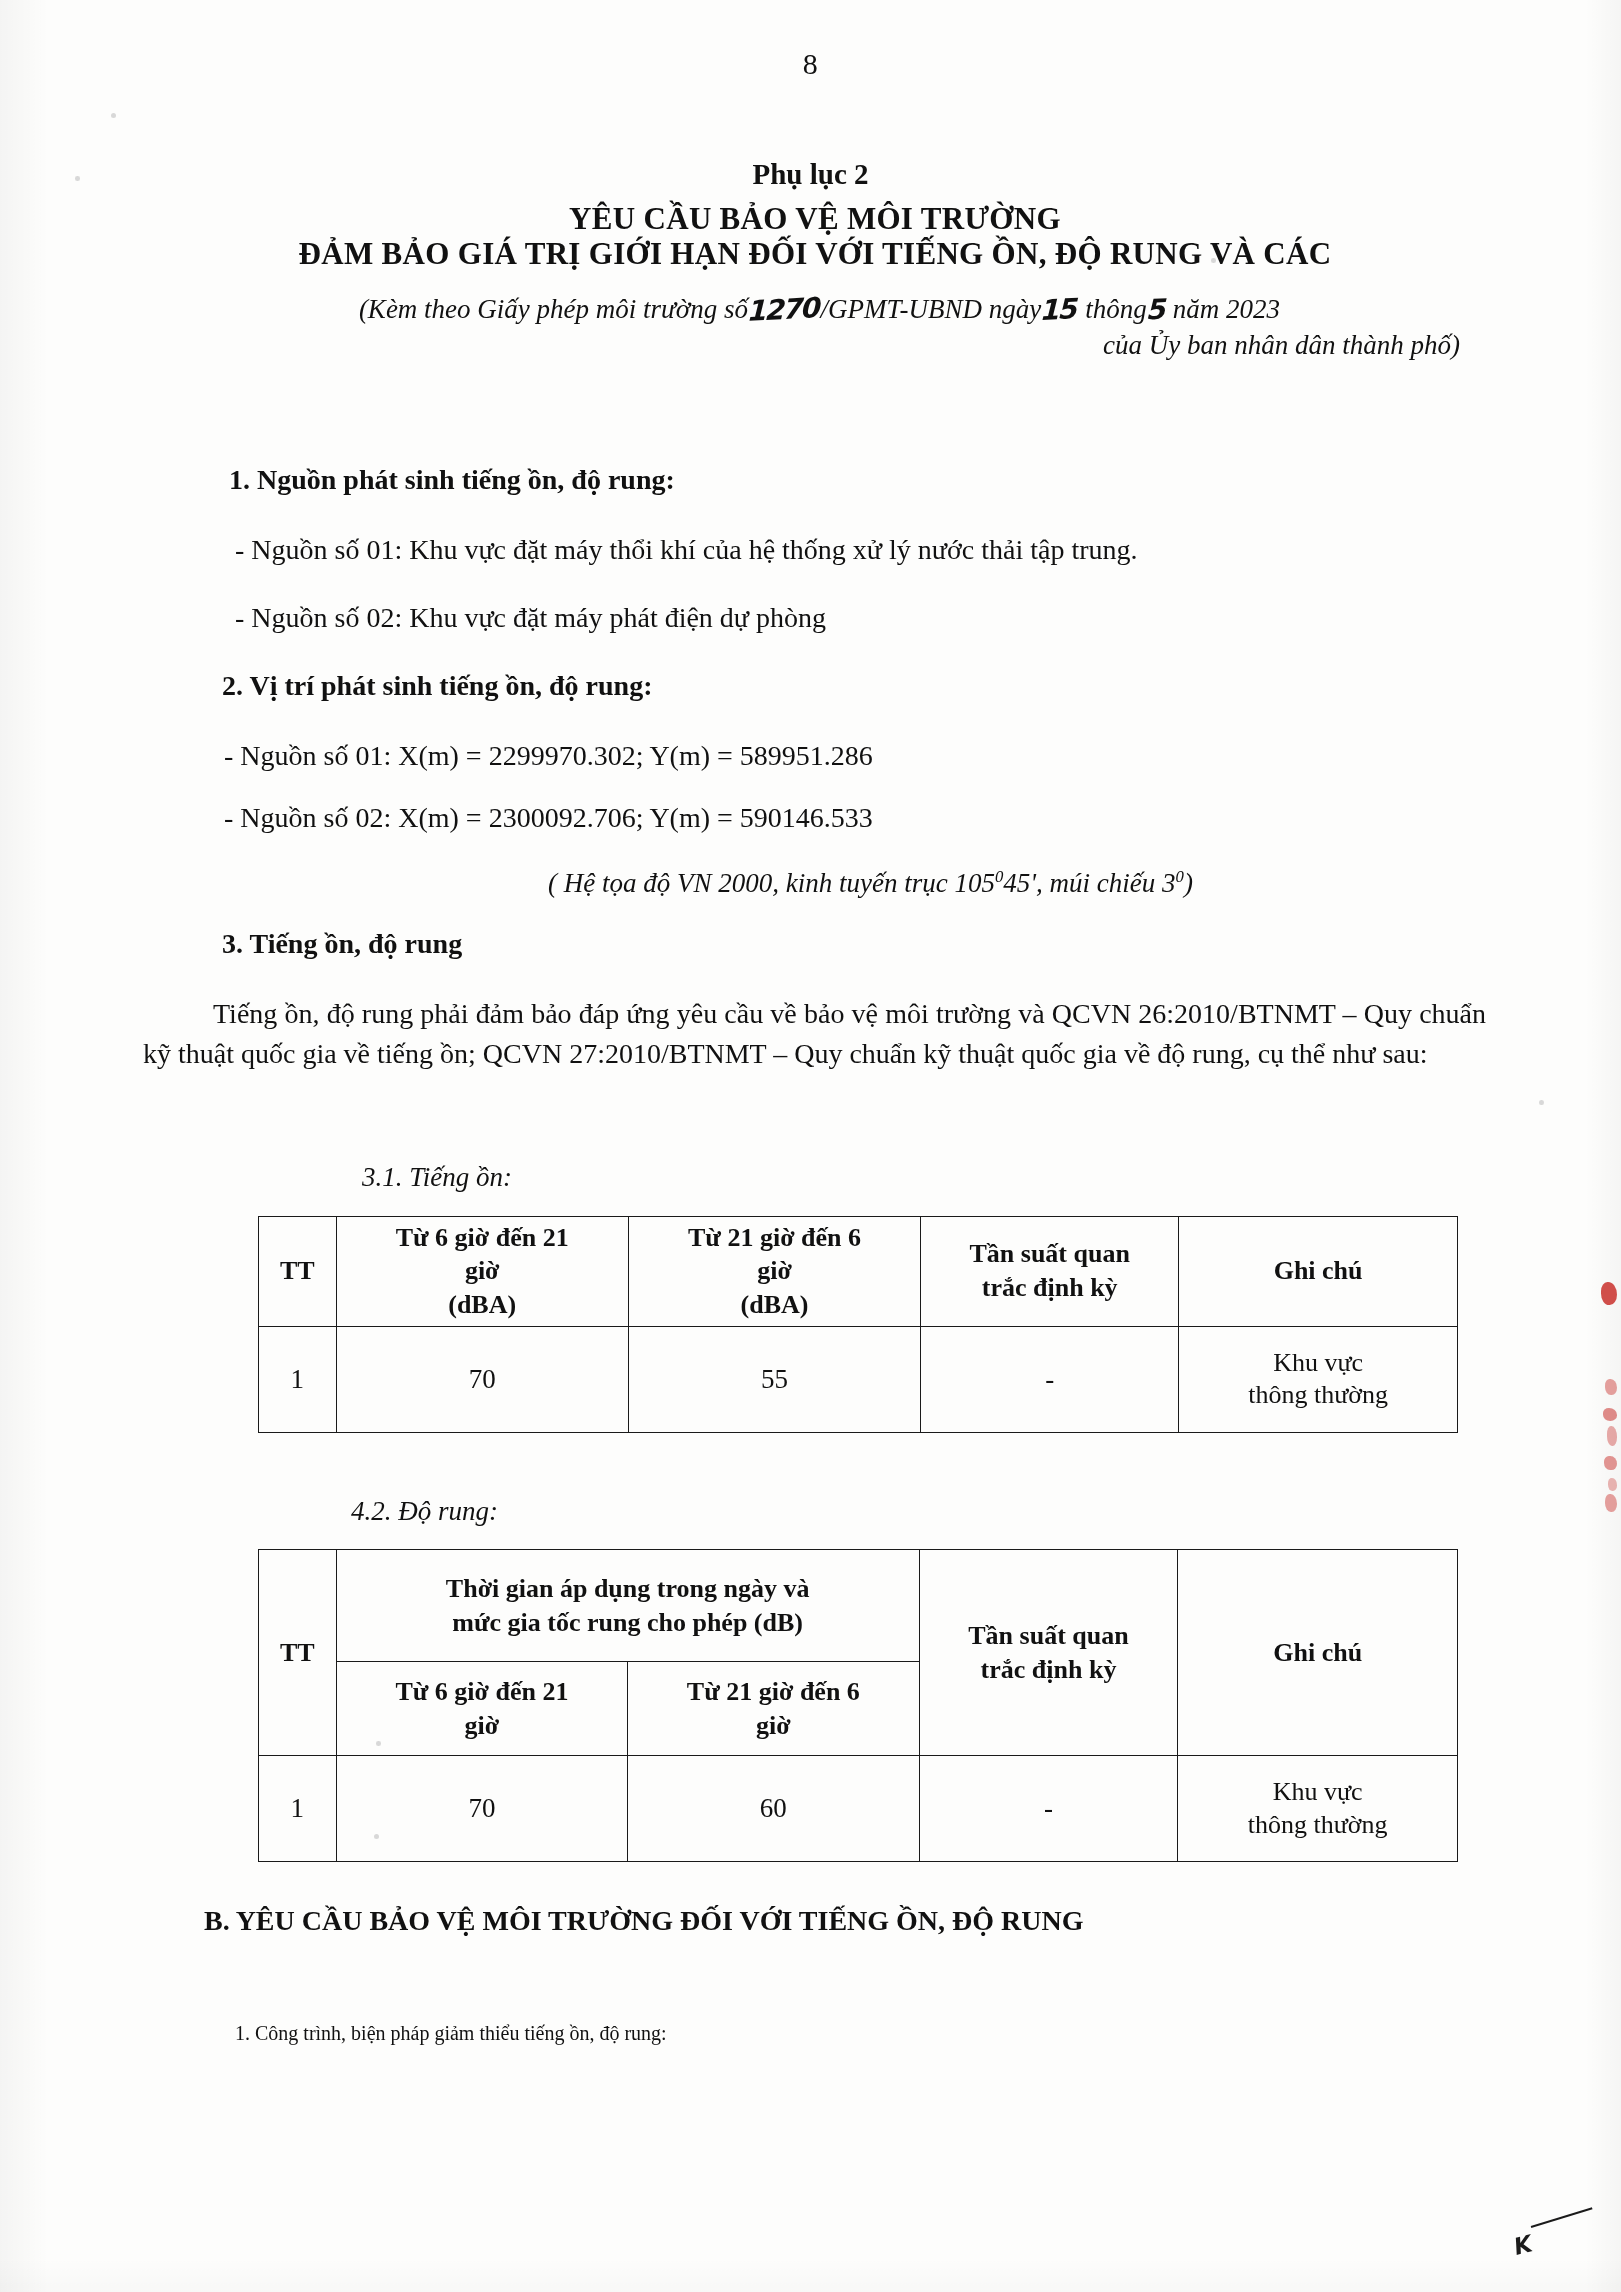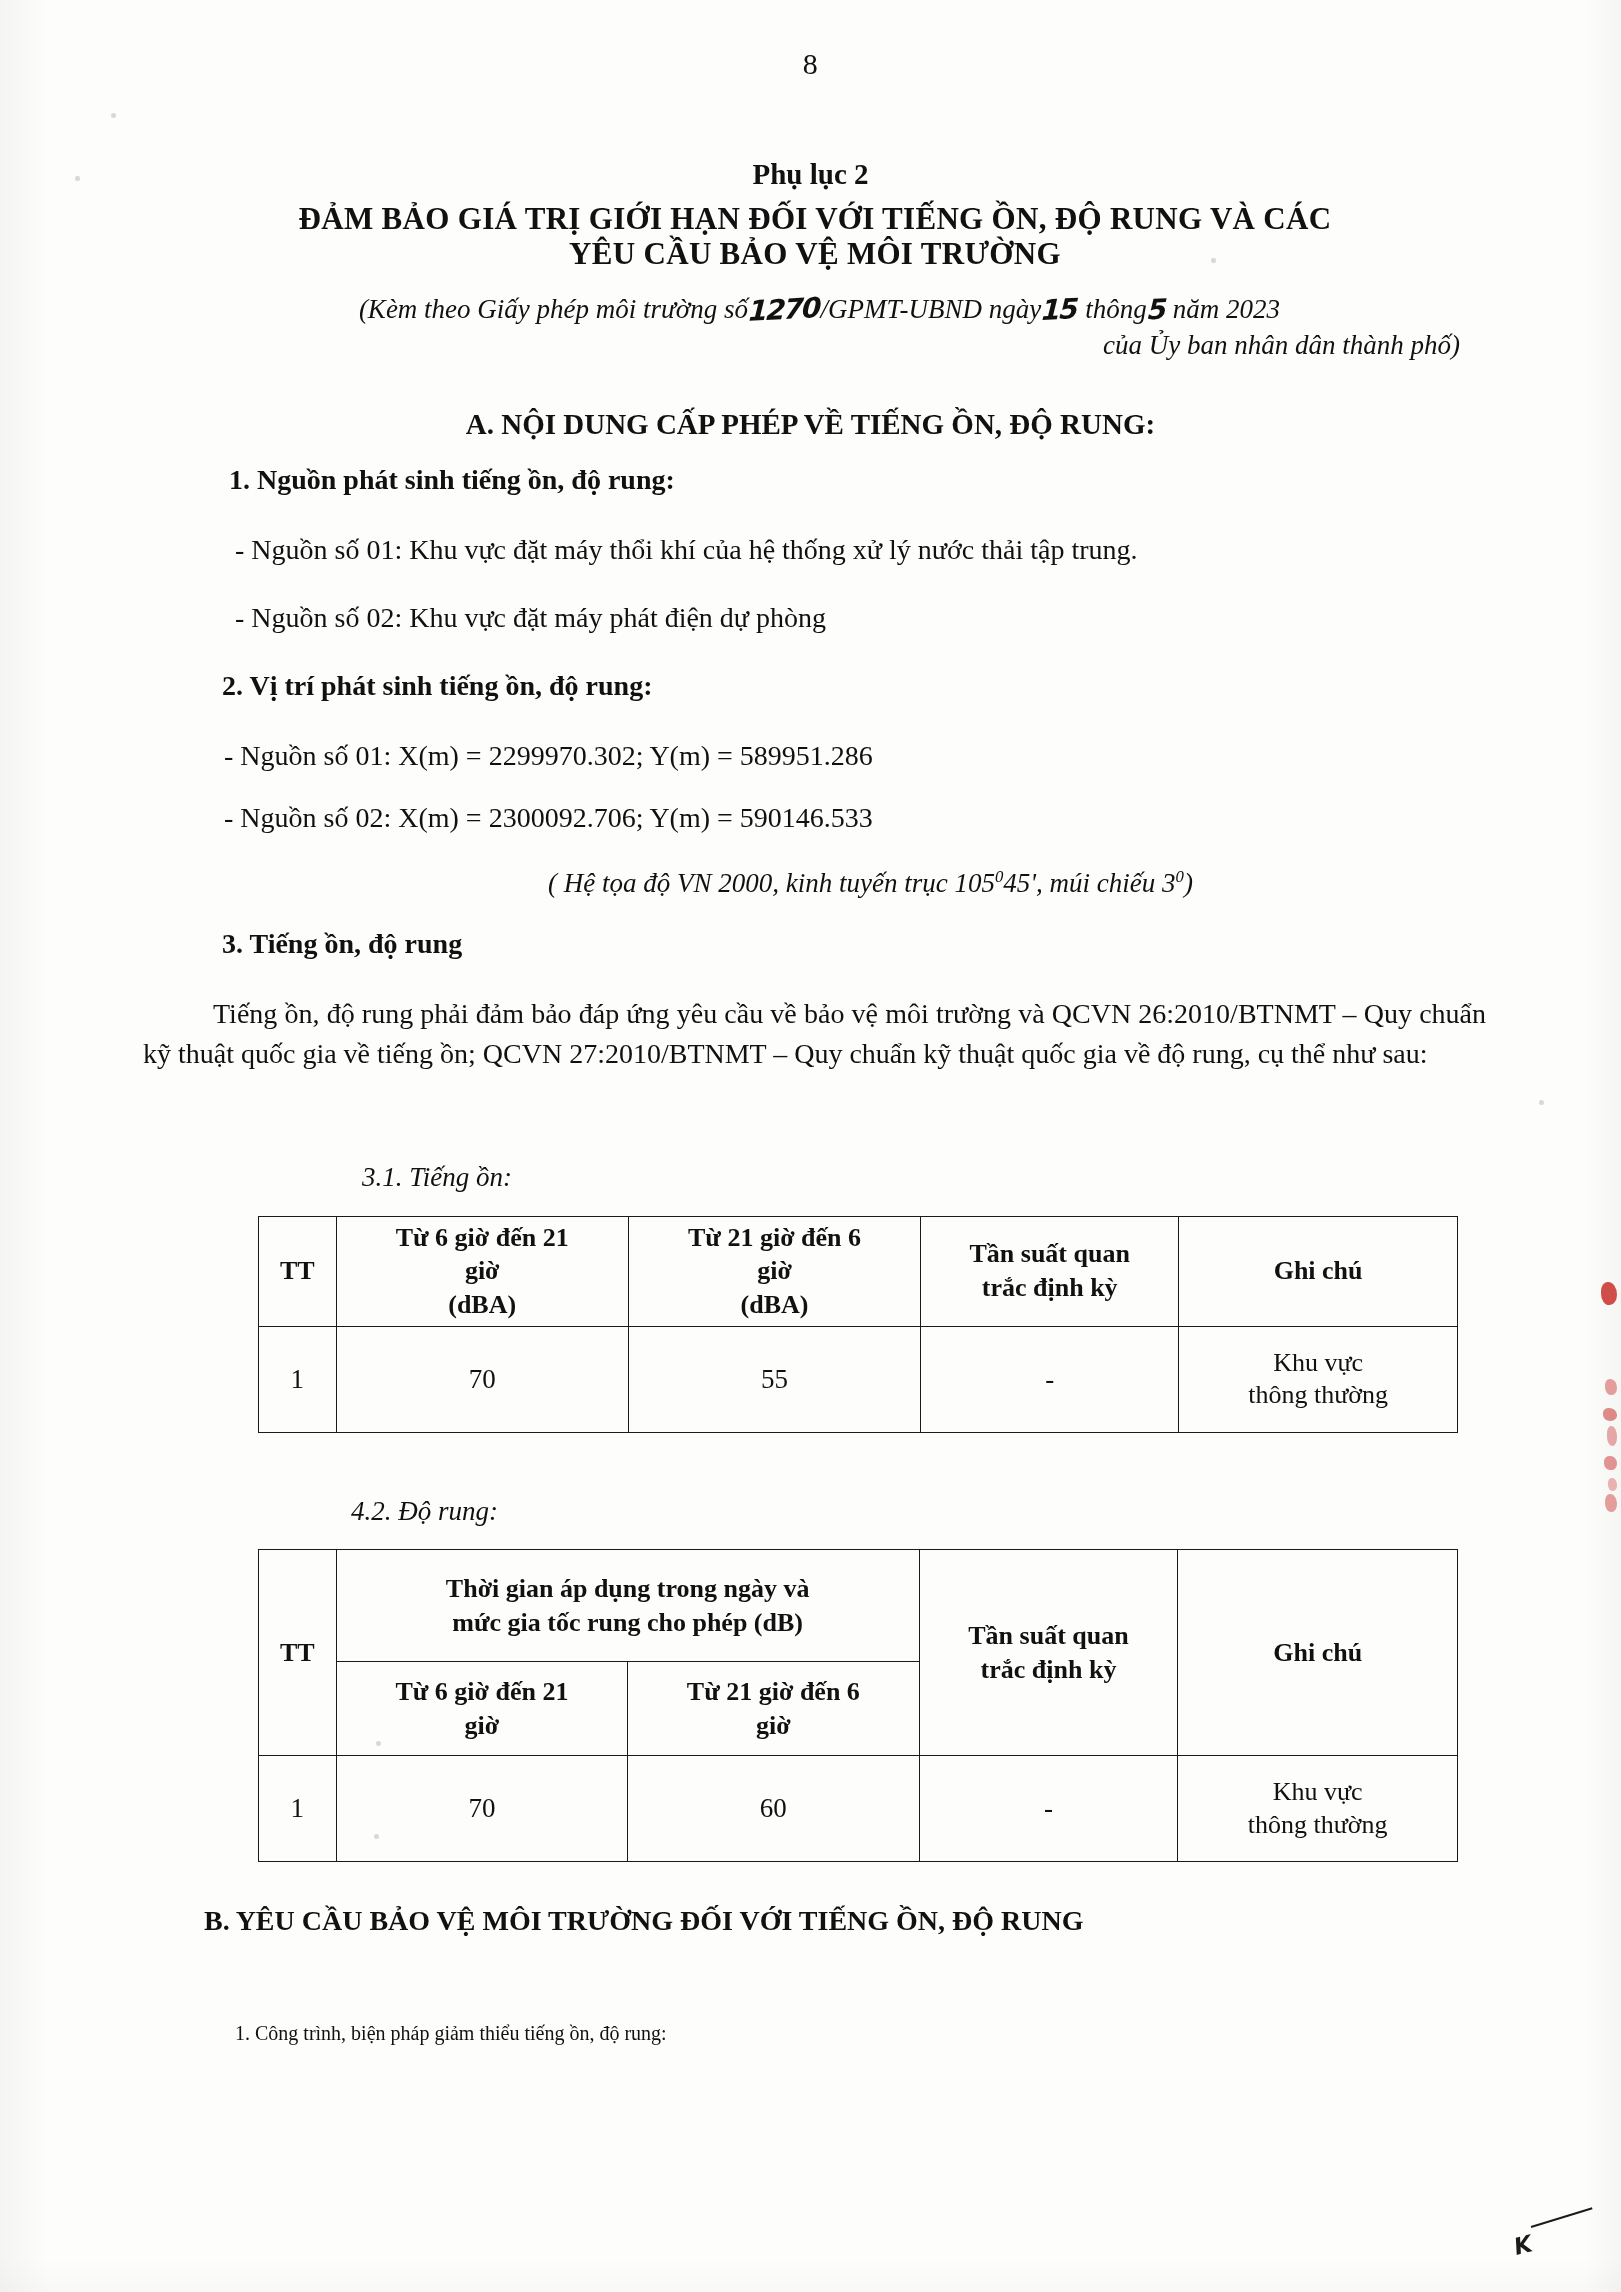--- a/index.html
+++ b/index.html
@@ -214,32 +214,31 @@
 <div class="page">
   <div class="scan-shade"></div>
 
   <div class="content">
 
     <div class="page-number">8</div>
 
     <div class="appendix-label">Phụ lục 2</div>
 
     <div class="doc-title">
+      <div>YÊU CẦU BẢO VỆ MÔI TRƯỜNG</div>
       <div>ĐẢM BẢO GIÁ TRỊ GIỚI HẠN ĐỐI VỚI TIẾNG ỒN, ĐỘ RUNG VÀ CÁC</div>
-      <div>YÊU CẦU BẢO VỆ MÔI TRƯỜNG</div>
     </div>
 
     <div class="subtitle">
       <span>(Kèm theo Giấy phép môi trường số</span><span class="hand">1270</span><span>/GPMT-UBND ngày</span><span class="hand">15</span>
       <span>thông</span><span class="hand">5</span>
       <span>năm 2023</span>
       <span class="line2">của  Ủy ban nhân dân thành phố)</span>
     </div>
 
-    <div class="section-a">A. NỘI DUNG CẤP PHÉP VỀ TIẾNG ỒN, ĐỘ RUNG:</div>
 
     <div class="h-item" style="top:464px; left:229px;">1. Nguồn phát sinh tiếng ồn, độ rung:</div>
     <div class="p-item" style="top:534px; left:235px;">- Nguồn số 01: Khu vực đặt máy thổi khí của hệ thống xử lý nước thải tập trung.</div>
     <div class="p-item" style="top:602px; left:235px;">- Nguồn số 02: Khu vực đặt máy phát điện dự phòng</div>
 
     <div class="h-item" style="top:670px; left:222px;">2. Vị trí phát sinh tiếng ồn, độ rung:</div>
     <div class="p-item" style="top:740px; left:224px;">- Nguồn số 01: X(m) = 2299970.302; Y(m) = 589951.286</div>
     <div class="p-item" style="top:802px; left:224px;">- Nguồn số 02: X(m) = 2300092.706; Y(m) = 590146.533</div>
     <div class="p-italic" style="top:867px; left:548px;">
       <span>( Hệ tọa độ VN 2000, kinh tuyến trục 105</span><sup class="deg">0</sup><span>45', múi chiếu 3</span><sup class="deg">0</sup><span>)</span>

